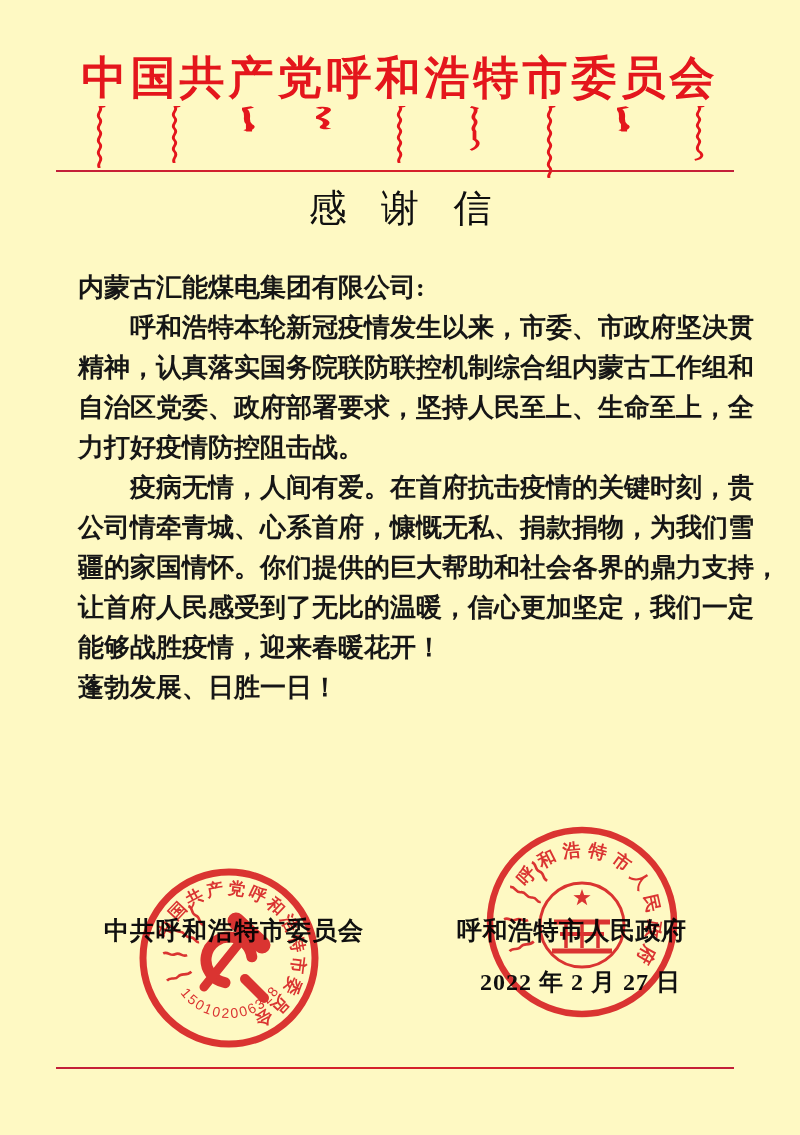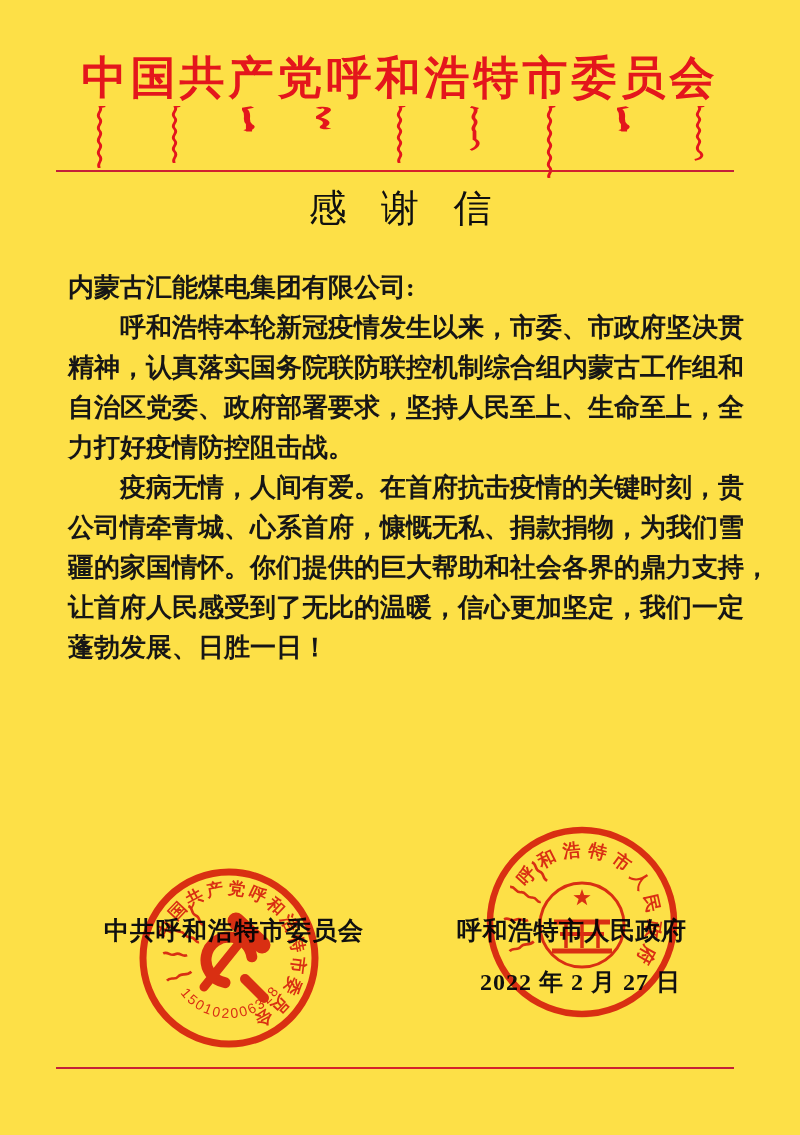--- a/index.html
+++ b/index.html
@@ -5,21 +5,21 @@
   :root{
     --accent:#e4161c;
     --seal:#d8232f;
     --ink:#161616;
   }
   *{margin:0;padding:0;box-sizing:border-box;}
   html,body{background:#ffffff;}
   .page{
     position:relative;
     width:800px;height:1135px;
-    background:#fde047;
+    background:#fef9c3;
     overflow:hidden;
     font-family:"Liberation Serif","DejaVu Serif",serif;
     color:var(--ink);
   }
   
   .org-name{
     position:absolute;top:48px;left:0;width:100%;
     text-align:center;
     font-size:45px;font-weight:bold;
     letter-spacing:4px;
@@ -41,21 +41,21 @@
   
   .letter-title{
     position:absolute;top:183px;left:0;width:100%;
     text-align:center;
     font-size:38px;font-weight:normal;color:#101010;
     letter-spacing:12px;text-indent:12px;
     font-family:"Liberation Sans","DejaVu Sans",sans-serif;
   }
   
   .body-block{
-    position:absolute;top:268px;left:68px;width:676px;
+    position:absolute;top:268px;left:78px;width:676px;
     font-size:26px;line-height:40px;font-weight:600;
   }
   .body-block .line{
     height:40px;
     text-align:justify;
     text-align-last:justify;
     white-space:nowrap;
   }
   .body-block .line.last{text-align-last:left;}
   .body-block .line.first{text-indent:52px;}
@@ -128,20 +128,21 @@
     <div class="salutation">内蒙古汇能煤电集团有限公司:</div>
     <div id="body-paragraphs">
         <div class="line first">呼和浩特本轮新冠疫情发生以来，市委、市政府坚决贯</div>
         <div class="line">精神，认真落实国务院联防联控机制综合组内蒙古工作组和</div>
         <div class="line">自治区党委、政府部署要求，坚持人民至上、生命至上，全</div>
         <div class="line last">力打好疫情防控阻击战。</div>
         <div class="line first">疫病无情，人间有爱。在首府抗击疫情的关键时刻，贵</div>
         <div class="line">公司情牵青城、心系首府，慷慨无私、捐款捐物，为我们雪</div>
         <div class="line">疆的家国情怀。你们提供的巨大帮助和社会各界的鼎力支持，</div>
         <div class="line">让首府人民感受到了无比的温暖，信心更加坚定，我们一定</div>
+        <div class="line last">能够战胜疫情，迎来春暖花开！</div>
         <div class="line last">蓬勃发展、日胜一日！</div>
       </div>
   </div>
 
   <div class="sig sig-committee">中共呼和浩特市委员会</div>
   <div class="sig sig-government">呼和浩特市人民政府</div>
   <div class="sig sig-date">2022 年 2 月 27 日</div>
 
   <svg class="seal seal-party" width="200" height="200" viewBox="0 0 200 200">
     <circle cx="100" cy="100" r="86" fill="none" stroke="currentColor" stroke-width="7"></circle>

